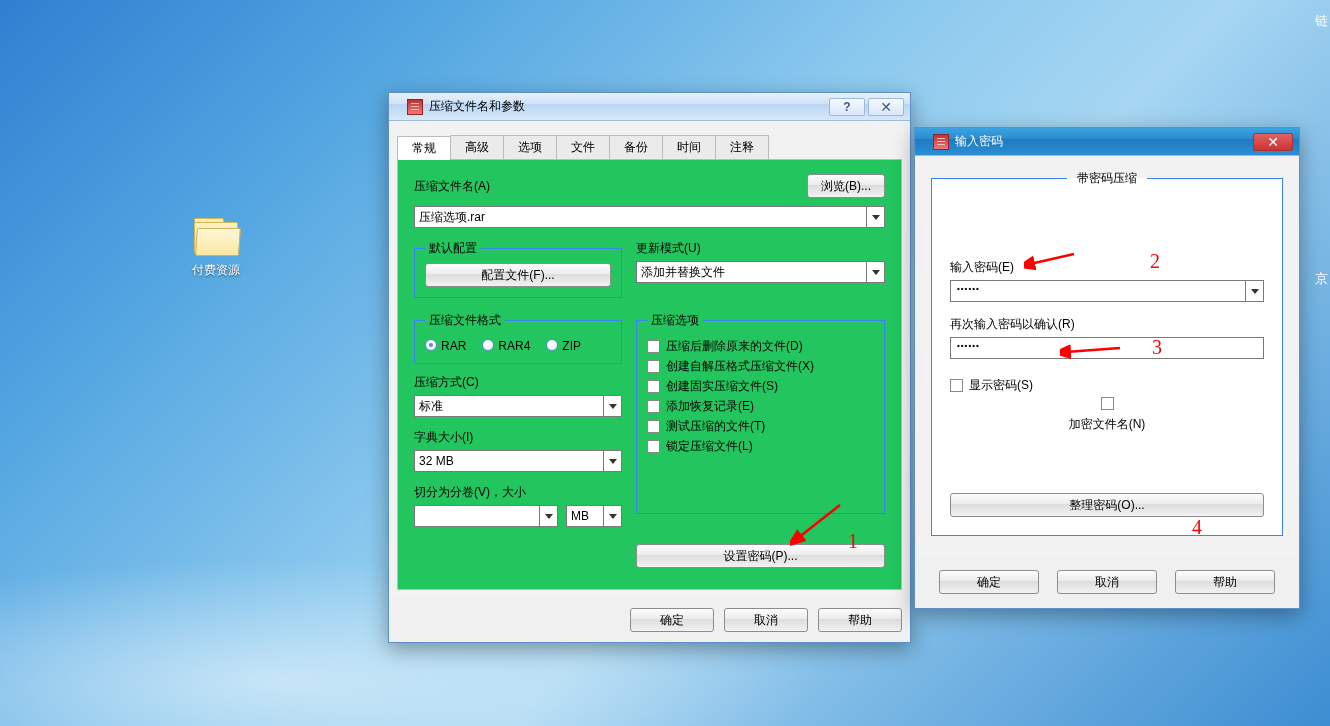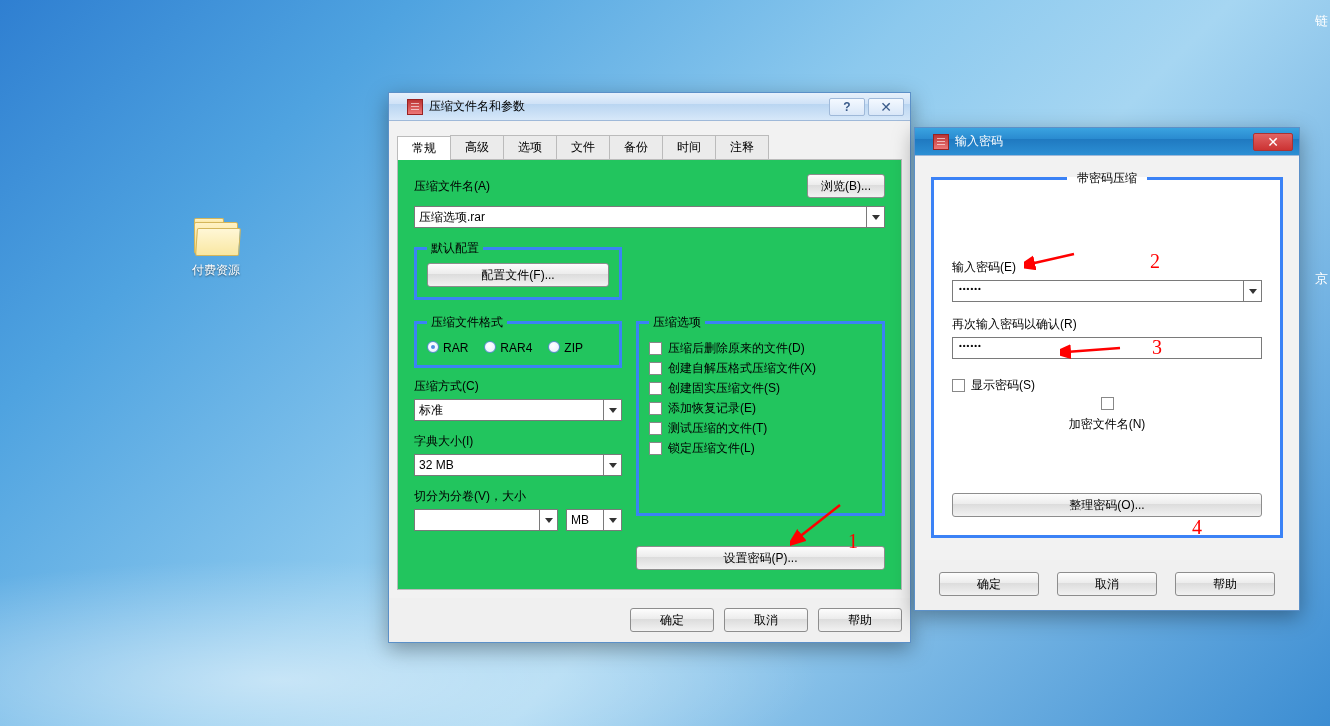--- a/index.html
+++ b/index.html
@@ -31,21 +31,21 @@
 .tab.active { background: #fff; position: relative; top: 1px; }
 .pane { background: #22c55e; border: 1px solid #bbb; border-top: none; padding: 14px 16px 16px; min-height: 430px; position: relative; }
 
 .row { display: flex; align-items: center; gap: 8px; margin-bottom: 8px; }
 label.lbl { color: #000; }
 .input, .combo { height: 22px; border: 1px solid #7a7a7a; background: #fff; padding: 0 4px; font-size: 12px; display: flex; align-items: center; }
 .combo { position: relative; }
 .combo .arrow, .input .arrow { position: absolute; right: 0; top: 0; width: 18px; height: 100%; border-left: 1px solid #7a7a7a; display: flex; align-items: center; justify-content: center; }
 .arrow::after { content: ""; border-left: 4px solid transparent; border-right: 4px solid transparent; border-top: 5px solid #333; }
 .btn { height: 24px; border: 1px solid #8d8d8d; background: linear-gradient(#fdfdfd,#ececec 45%,#dcdcdc 46%,#f2f2f2); border-radius: 3px; padding: 0 10px; display: inline-flex; align-items: center; justify-content: center; cursor: default; }
-fieldset { border: 3px solid #3b82f6; padding: 6px 10px 10px; margin-bottom: 10px; }
+fieldset { border: 1px solid #3b82f6; padding: 6px 10px 10px; margin-bottom: 10px; }
 legend { padding: 0 4px; }
 
 .cols { display: flex; gap: 14px; }
 .col-left { width: 208px; }
 .col-right { flex: 1; }
 
 .radio-row { display: flex; gap: 16px; align-items: center; margin-top: 4px; }
 .radio-row span { display: inline-flex; align-items: flex-start; gap: 4px; }
 .radio { width: 12px; height: 12px; border-radius: 50%; border: 1px solid #5a8dd0; background: radial-gradient(circle at 40% 35%, #fff, #e3eefc); position: relative; }
 .radio.on::after { content: ""; position: absolute; inset: 3px; border-radius: 50%; background: #4f8fe0; }
@@ -120,20 +120,27 @@
         <span>压缩选项.rar</span>
         <div class="arrow"></div>
       </div>
 
       <div class="cols" style="margin-bottom:4px;">
         <div class="col-left">
           <fieldset>
             <legend>默认配置</legend>
             <div class="btn" style="width:100%;">配置文件(F)...</div>
           </fieldset>
+        </div>
+        <div class="col-right">
+          <label class="lbl">更新模式(U)</label>
+          <div class="combo" style="width:100%; position:relative; margin-top:4px;">
+            <span>添加并替换文件</span>
+            <div class="arrow"></div>
+          </div>
         </div>
       </div>
 
       <div class="cols">
         <div class="col-left">
           <fieldset>
             <legend>压缩文件格式</legend>
             <div class="radio-row">
               <span>
                   <span class="radio on"></span>

